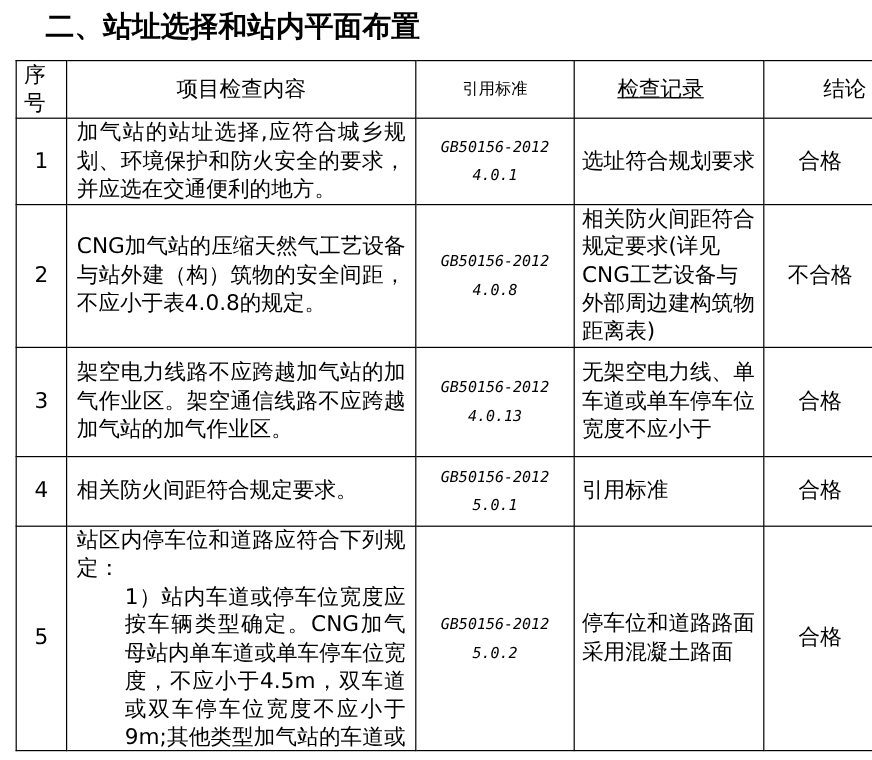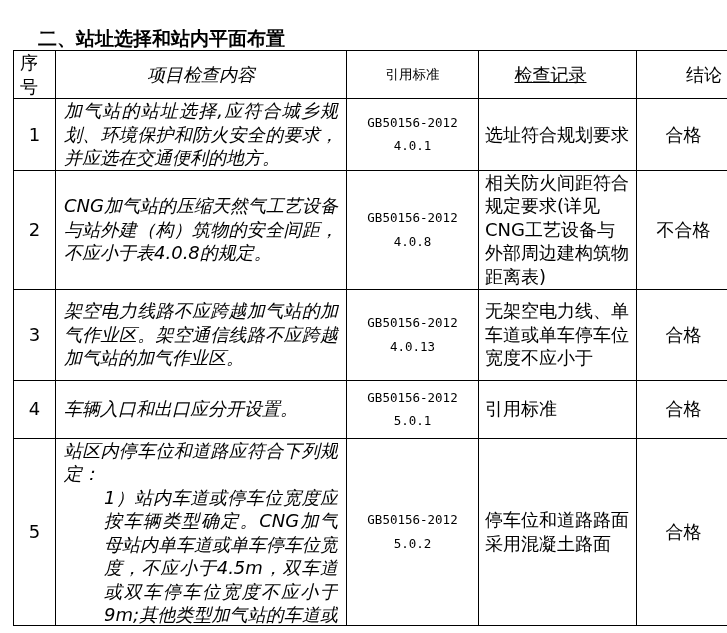--- a/index.html
+++ b/index.html
@@ -1,34 +1,34 @@
 <!DOCTYPE html>
 <html><head>
 <meta charset="utf-8">
 <style>
   html, body { margin: 0; padding: 0; background: #ffffff; }
   body { width: 727px; height: 633px; position: relative; overflow: hidden;
          font-family: "DejaVu Sans", "Liberation Sans", sans-serif; color: #000; }
-  .title { position: absolute; left: 38px; top: 24px; font-size: 19px; font-weight: bold;
+  .title { position: absolute; left: 38px; top: 8px; font-size: 24px; font-weight: bold;
            letter-spacing: 0px; line-height: 28px; }
   table.inspect { position: absolute; left: 13px; top: 50px; border-collapse: collapse;
                   table-layout: fixed; width: 698px; }
   table.inspect td, table.inspect th { border: 1px solid #000; padding: 0 6px;
                   font-size: 18px; font-weight: normal; line-height: 23.5px; vertical-align: middle; }
   .c-no { width: 29px; text-align: center; padding: 0 6px !important; }
-  .c-item { width: 274px; text-align: justify; padding: 0 8px !important; font-style: italic; }
+  .c-item { width: 274px; text-align: justify; padding: 0 8px !important; }
   .c-std { width: 119px; text-align: center; font-family: "DejaVu Sans Mono", "Liberation Mono", monospace; font-size: 12.5px !important; }
   .c-rec { width: 131px; text-align: left; padding: 0 6px !important; }
   .c-res { width: 79px; text-align: center; }
   th.c-no { line-height: 22px; text-align: left; }
   th.c-item { text-align: center; }
   th.c-std { text-align: center; font-family: "DejaVu Sans", "Liberation Sans", sans-serif; font-size: 13.5px !important; }
   th.c-rec { text-align: center; padding-right: 20px !important; text-decoration: underline; }
   th.c-res { text-align: right; padding-right: 8px !important; }
-  .std-line { display: block; }
+  .std-line { display: block; font-style: italic; }
   .item-line { display: block; }
   .indent { padding-left: 40px; }
   tr.h-head { height: 48px; }
   tr.h-r1 { height: 70px; }
   tr.h-r2 { height: 119px; }
   tr.h-r3 { height: 91px; }
   tr.h-r4 { height: 58px; }
   tr.h-r5 { height: 187px; }
   .clip { max-height: 186px; overflow: hidden; }
 </style>
@@ -82,21 +82,21 @@
       <span class="std-line">GB50156-2012</span>
       <span class="std-line">4.0.13</span>
     </td>
     <td class="c-rec">无架空电力线、单车道或单车停车位宽度不应小于</td>
     <td class="c-res">合格</td>
   </tr>
 
   <tr class="h-r4">
     <td class="c-no">4</td>
     <td class="c-item">
-          <span class="item-line">车辆入口和出口应分开设置。</span>
+          <span class="item-line">相关防火间距符合规定要求。</span>
         </td>
     <td class="c-std">
       <span class="std-line">GB50156-2012</span>
       <span class="std-line">5.0.1</span>
     </td>
     <td class="c-rec">引用标准</td>
     <td class="c-res">合格</td>
   </tr>
 
   <tr class="h-r5">

